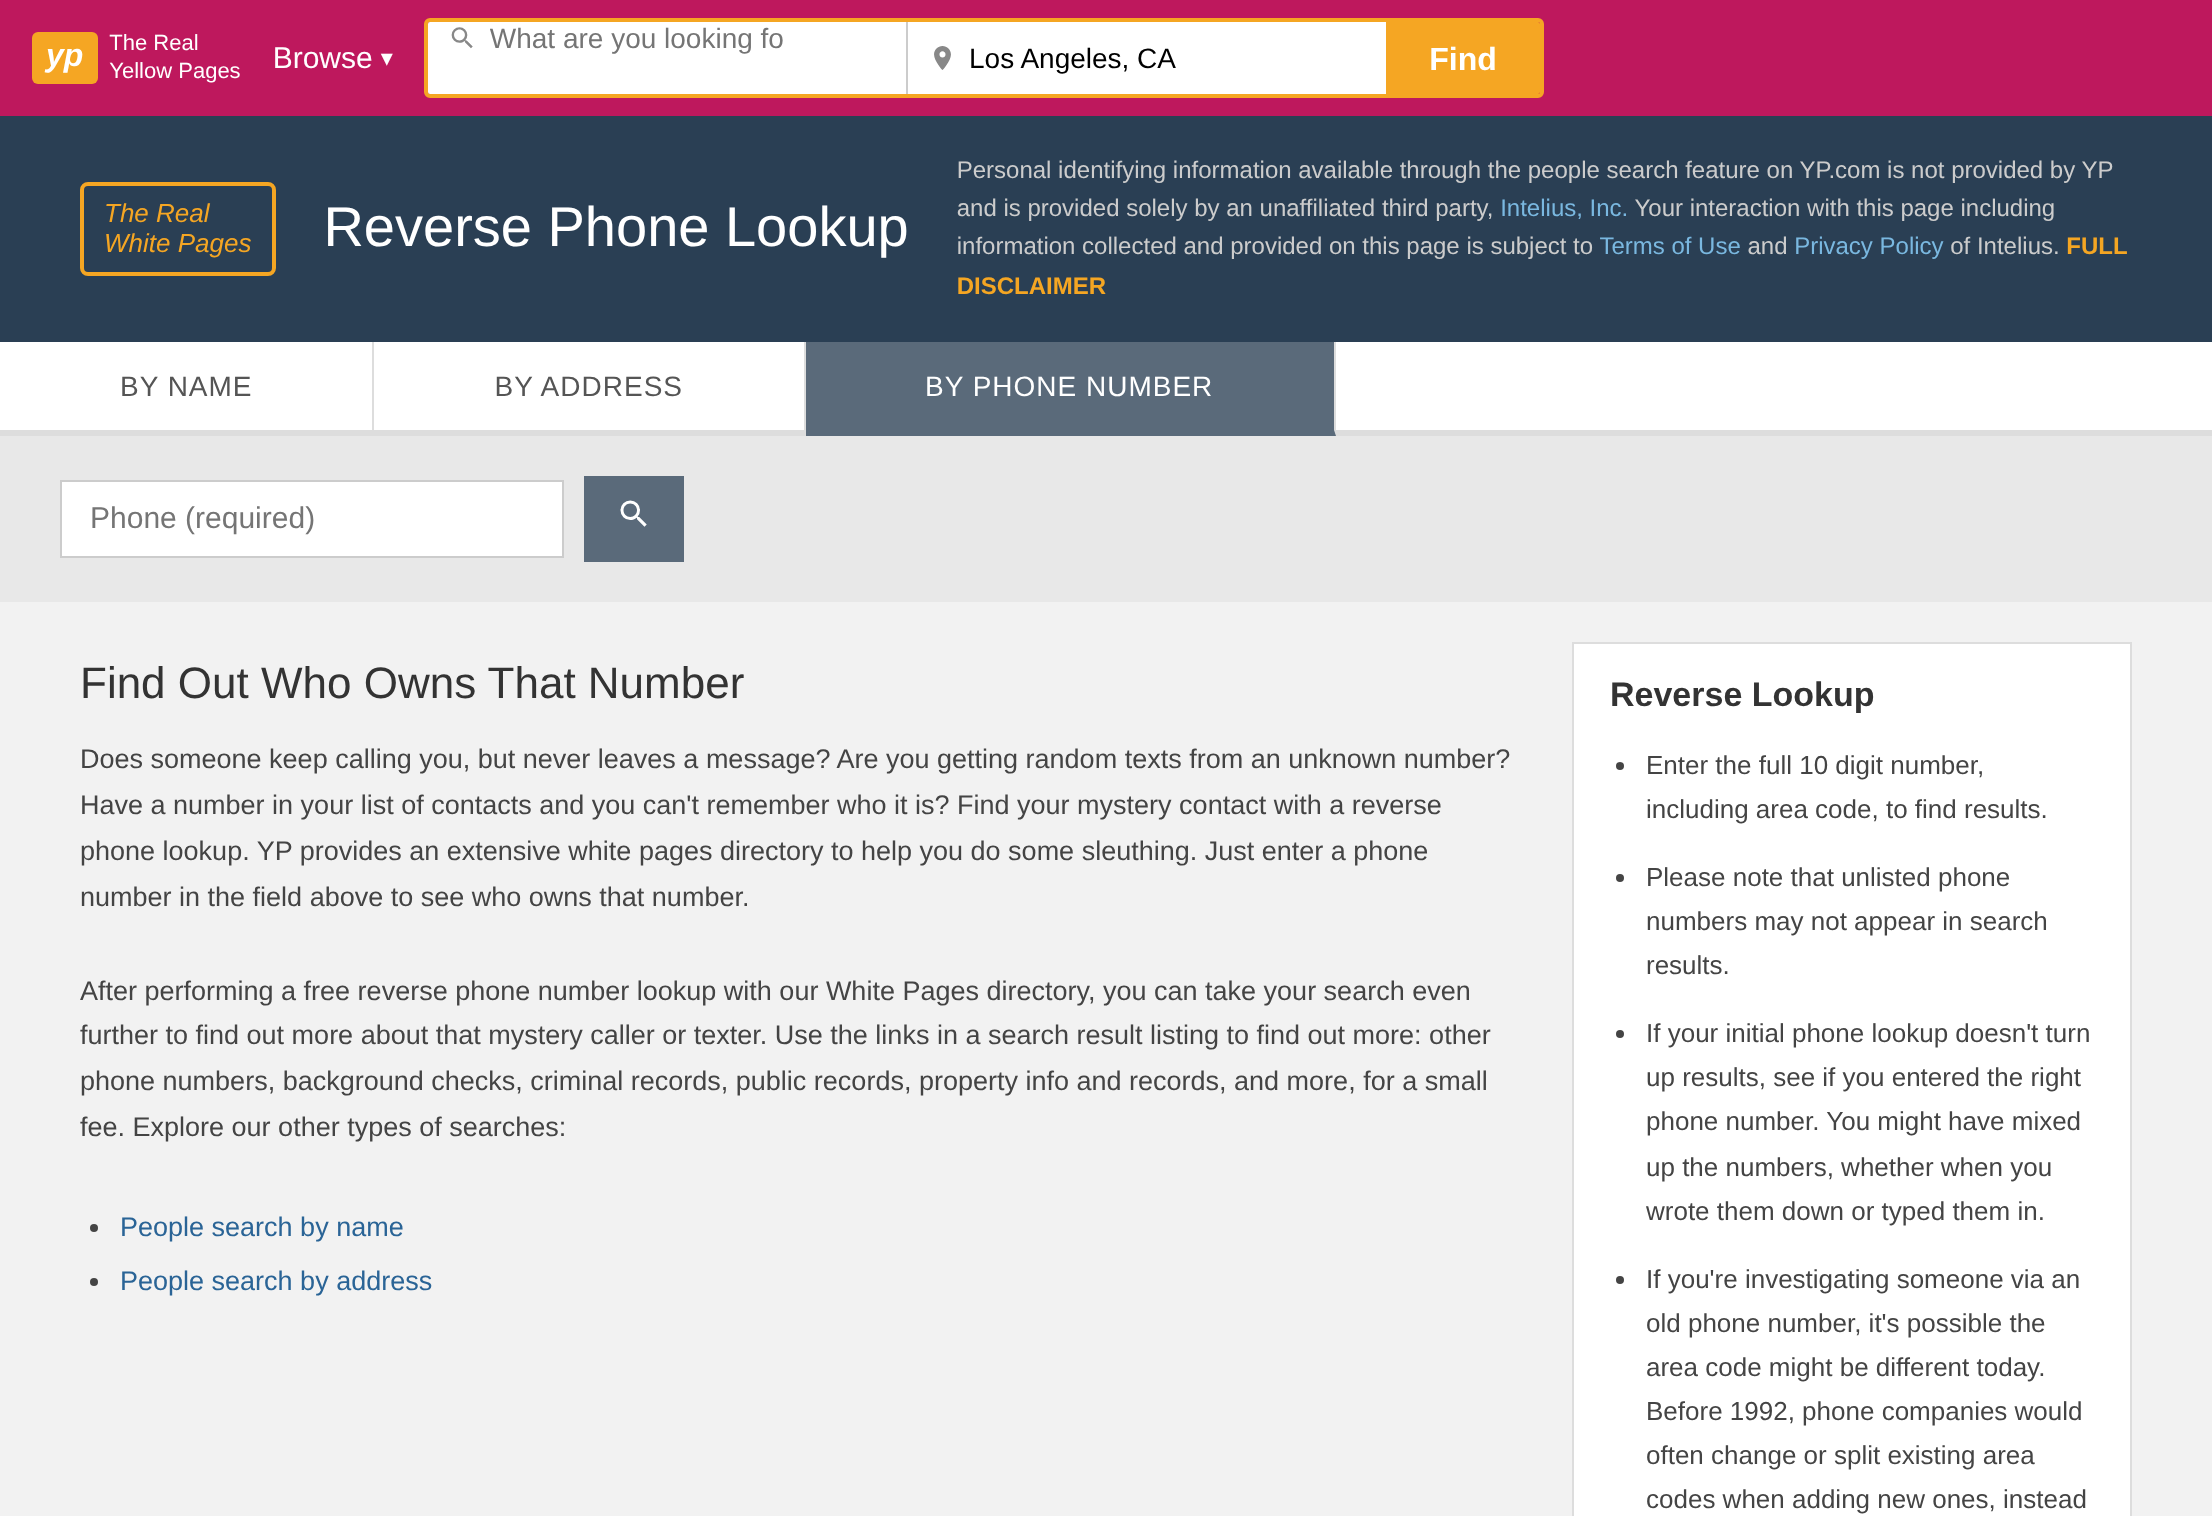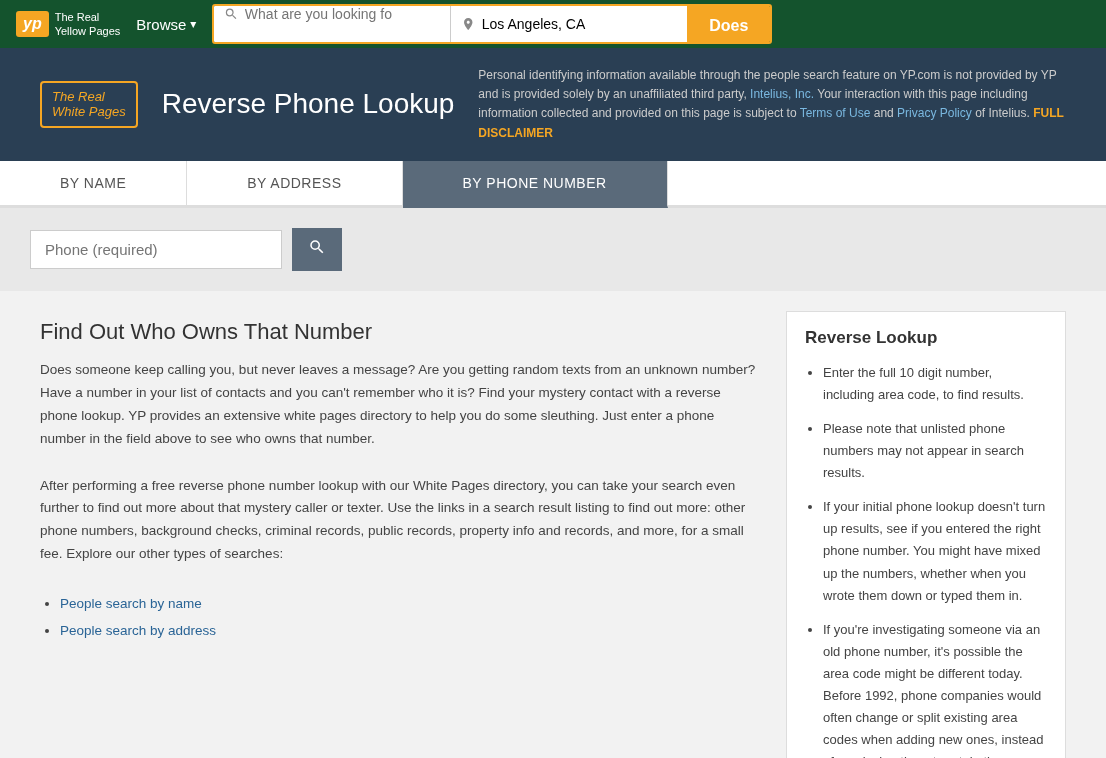--- a/index.html
+++ b/index.html
@@ -1,24 +1,24 @@
 <!DOCTYPE html>
 <html><head>
   <meta charset="utf-8">
   <style>
     * { box-sizing: border-box; margin: 0; padding: 0; }
     body { font-family: Arial, sans-serif; font-size: 14px; background: #f2f2f2; color: #333; }
 
     
     .top-nav {
-      background: #14532d;
+      background: #be185d;
       display: flex;
       align-items: center;
       padding: 0 16px;
-      height: 48px;
+      height: 58px;
       gap: 16px;
     }
     .yp-logo {
       display: flex;
       align-items: center;
       gap: 6px;
       text-decoration: none;
     }
     .yp-icon {
       background: #f5a623;
@@ -300,21 +300,21 @@
         </svg>
       <input type="text" placeholder="What are you looking fo" style="">
     </div>
     <div class="search-divider"></div>
     <div class="search-where">
       <svg class="location-icon-svg" viewBox="0 0 24 24">
           <path d="M12 2C8.13 2 5 5.13 5 9c0 5.25 7 13 7 13s7-7.75 7-13c0-3.87-3.13-7-7-7zm0 9.5c-1.38 0-2.5-1.12-2.5-2.5S10.62 6.5 12 6.5s2.5 1.12 2.5 2.5S13.38 11.5 12 11.5z"></path>
         </svg>
       <input type="text" value="Los Angeles, CA" style="">
     </div>
-    <button class="find-btn">Does</button>
+    <button class="find-btn">Find</button>
   </div>
 </nav>
 
 <div class="hero-banner">
   <div class="hero-logo">
     <div class="hero-logo-text">
       <span>The Real</span><br>
       <span style="color:#f5a623;">White Pages</span>
     </div>
   </div>

